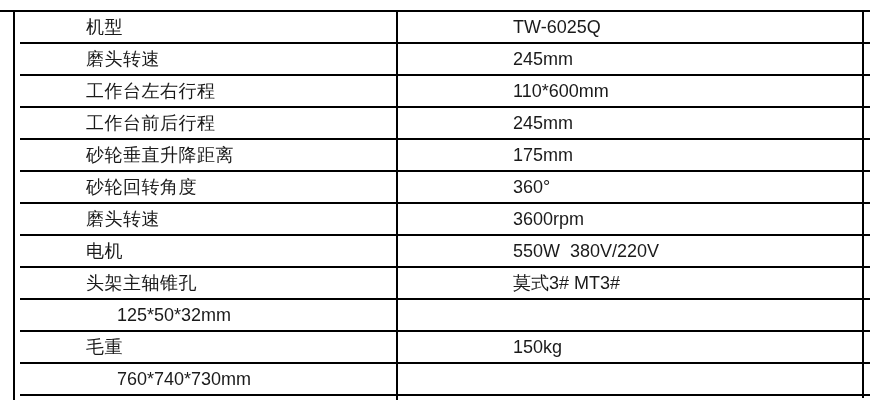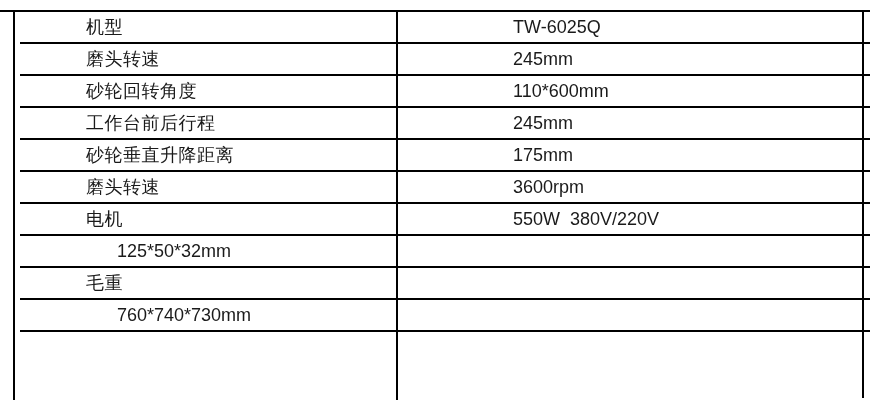--- a/index.html
+++ b/index.html
@@ -72,44 +72,53 @@
   <div class="rows">
     <div class="row">
       <div class="cell-label">机型</div>
       <div class="cell-value">TW-6025Q</div>
     </div>
     <div class="row">
       <div class="cell-label">磨头转速</div>
       <div class="cell-value">245mm</div>
     </div>
     <div class="row">
-      <div class="cell-label">砂轮回转角度</div>
+      <div class="cell-label">工作台左右行程</div>
       <div class="cell-value">110*600mm</div>
     </div>
     <div class="row">
       <div class="cell-label">工作台前后行程</div>
       <div class="cell-value">245mm</div>
     </div>
     <div class="row">
       <div class="cell-label">砂轮垂直升降距离</div>
       <div class="cell-value">175mm</div>
     </div>
     <div class="row">
+      <div class="cell-label">砂轮回转角度</div>
+      <div class="cell-value">360°</div>
+    </div>
+    <div class="row">
       <div class="cell-label">磨头转速</div>
       <div class="cell-value">3600rpm</div>
     </div>
     <div class="row">
       <div class="cell-label">电机</div>
       <div class="cell-value">550W  380V/220V</div>
     </div>
     <div class="row">
+      <div class="cell-label">头架主轴锥孔</div>
+      <div class="cell-value">莫式3# MT3#</div>
+    </div>
+    <div class="row">
       <div class="cell-value">125*50*32mm</div>
     </div>
     <div class="row">
       <div class="cell-label">毛重</div>
+      <div class="cell-value">150kg</div>
     </div>
     <div class="row">
       <div class="cell-value">760*740*730mm</div>
     </div>
   </div>
 
   <div class="vline vline-left"></div>
   <div class="vline vline-middle"></div>
   <div class="vline vline-right"></div>
 

